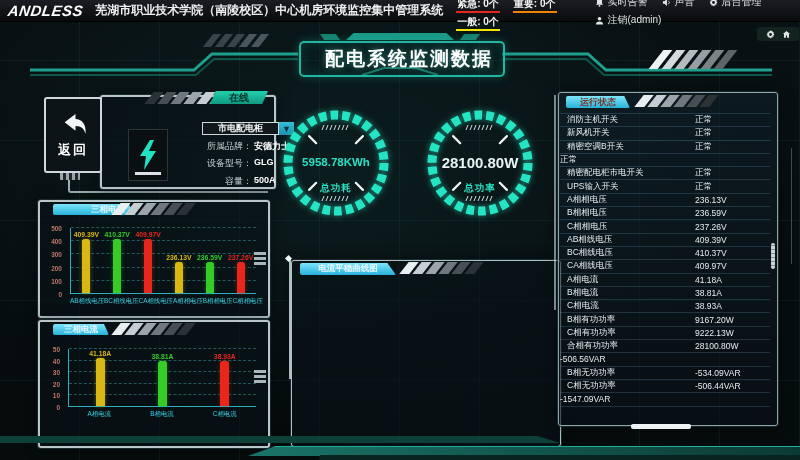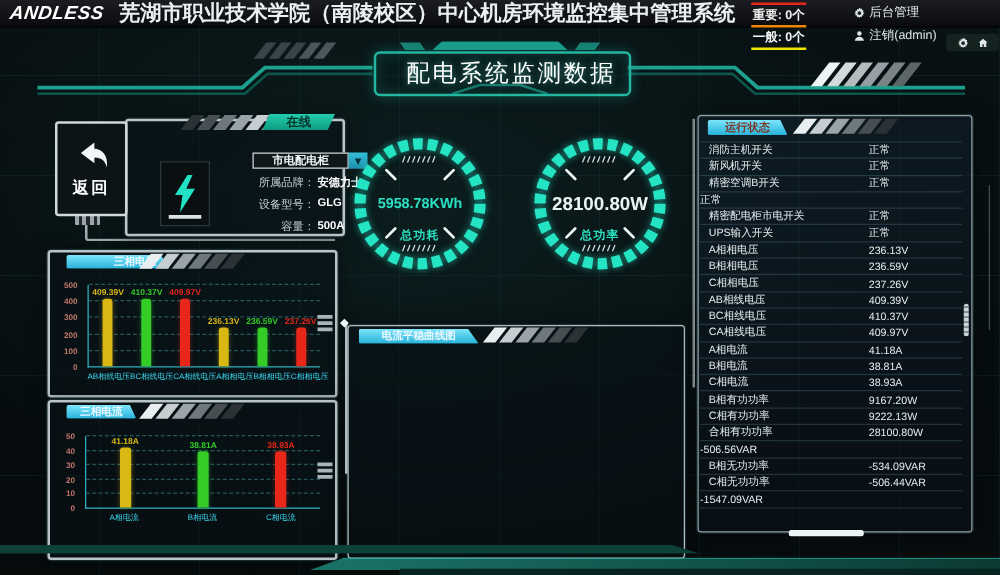--- a/index.html
+++ b/index.html
@@ -10,40 +10,40 @@
       radial-gradient(ellipse at 42% 38%, rgba(22,66,66,0.28), transparent 62%),
       repeating-linear-gradient(0deg, transparent 0 79px, rgba(45,120,120,0.13) 79px 80px),
       repeating-linear-gradient(90deg, transparent 0 79px, rgba(45,120,120,0.13) 79px 80px),
       linear-gradient(#081113,#060b0c);
   }
   
   .top-bar{position:absolute;left:0;top:0;width:800px;height:22px;z-index:30;
     background:linear-gradient(#1b1d22,#0a0b0d);border-bottom:1px solid #000;
     display:flex;align-items:center;padding:0 8px;box-sizing:border-box;}
   .logo{font-style:italic;font-weight:900;font-size:15px;color:#fff;letter-spacing:.5px;transform:skewX(-8deg);white-space:nowrap;}
-  .sys-title{margin-left:12px;font-size:17px;font-weight:bold;color:#eceff0;white-space:nowrap;}
+  .sys-title{margin-left:12px;font-size:12px;font-weight:bold;color:#eceff0;white-space:nowrap;}
   .tb-spacer{flex:1;}
   .alert{margin-left:13px;font-size:10px;color:#f2f2f2;font-weight:bold;border-bottom:2px solid #f00;padding:1px 1px 2px;white-space:nowrap;cursor:pointer;}
   .menu-item{margin-left:15px;font-size:10px;color:#e0e4e6;display:inline-flex;align-items:center;gap:3px;white-space:nowrap;cursor:pointer;}
   
   .corner-pill{position:absolute;left:757px;top:27px;width:42px;height:14px;background:#14231f;border-radius:3px;
     display:flex;align-items:center;justify-content:center;gap:7px;z-index:25;}
   .corner-pill .ic{display:inline-flex;cursor:pointer;}
   
   .banner-wings{position:absolute;left:0;top:28px;z-index:5;}
   .banner-topdeco{position:absolute;left:346px;top:33px;width:108px;height:7px;background:#1b9a88;
     clip-path:polygon(7% 0,93% 0,100% 100%,0 100%);z-index:6;}
   .banner-arrow{position:absolute;top:34px;width:16px;height:6px;background:#177f70;z-index:6;}
   .banner-arrow.l{left:322px;transform:skewX(35deg);}
   .banner-arrow.r{left:462px;transform:skewX(-35deg);}
   .banner-box{position:absolute;left:299px;top:41px;width:202px;height:32px;z-index:6;
     border:2px solid #23b7a2;border-radius:5px;background:rgba(8,34,34,.35);
     display:flex;align-items:center;justify-content:center;
     box-shadow:0 0 10px rgba(30,180,160,.35), inset 0 0 12px rgba(30,180,160,.2);}
-  .page-title{font-size:19px;font-weight:normal;color:#fff;letter-spacing:2px;text-shadow:0 0 6px rgba(90,230,210,.55);padding-left:14px;}
+  .page-title{font-size:19px;font-weight:bold;color:#fff;letter-spacing:2px;text-shadow:0 0 6px rgba(90,230,210,.55);padding-left:14px;}
   .hazard{position:absolute;display:flex;z-index:6;}
   .hazard span{display:inline-block;transform:skewX(-38deg);margin-right:4px;}
   .hazard.bright{left:656px;top:50px;}
   .hazard.bright span{width:9px;height:19px;}
   .hazard.bright span:nth-child(1){background:#eef3f4;}
   .hazard.bright span:nth-child(2){background:#d3dadd;}
   .hazard.bright span:nth-child(3){background:#b4bcbf;}
   .hazard.bright span:nth-child(4){background:#969fa3;}
   .hazard.bright span:nth-child(5){background:#7a8487;}
   .hazard.bright span:nth-child(6){background:#5c6669;}
@@ -103,21 +103,21 @@
   .ytick{position:absolute;right:4px;font-size:6.5px;color:#c0756a;font-weight:bold;}
   .bars{position:absolute;left:0;top:0;right:0;bottom:0;display:flex;justify-content:space-around;align-items:flex-end;}
   .bcol{display:flex;flex-direction:column;align-items:center;justify-content:flex-end;height:100%;flex:1;}
   .bval{font-size:6.8px;font-weight:bold;margin-bottom:1px;white-space:nowrap;}
   .bar{border-radius:2.5px 2.5px 0 0;}
   .xlabels{position:absolute;display:flex;justify-content:space-around;}
   .xlabels span{flex:1;text-align:center;font-size:6.4px;color:#3ad2e8;white-space:nowrap;overflow:visible;}
   .conn-bars{position:absolute;width:12px;display:flex;flex-direction:column;gap:2px;}
   .conn-bars i{height:3px;background:#a7b6ba;display:block;}
   
-  .curve-panel{left:278px;top:260px;width:268px;height:185px;border-width:1px;border-color:#aebfc4;}
+  .curve-panel{left:291px;top:260px;width:268px;height:185px;border-width:1px;border-color:#aebfc4;}
   .curve-panel:before{content:"";position:absolute;left:-3px;top:-2px;width:2px;height:120px;background:rgba(230,245,248,.75);}
   .curve-panel:after{content:"";position:absolute;left:-6px;top:-5px;width:5px;height:5px;background:#eef6f8;transform:rotate(45deg);}
   
   .status-panel{left:558px;top:92px;width:218px;height:332px;border-width:1px;border-color:#8fa3ab;
     background:linear-gradient(rgba(18,36,50,.45), rgba(8,16,24,.65));}
   .status-panel:before{content:"";position:absolute;left:-5px;top:2px;width:2px;height:215px;background:rgba(220,235,240,.55);}
   .status-rows{position:absolute;left:1px;top:20px;width:210px;height:306px;overflow:hidden;}
   .trow{display:flex;align-items:center;height:12.3px;border-top:1px solid rgba(120,170,200,.22);font-size:8.5px;color:#e4edf1;}
   .trow .tlabel{padding-left:7px;width:128px;white-space:nowrap;overflow:hidden;}
   .trow .tvalue{flex:1;white-space:nowrap;}

